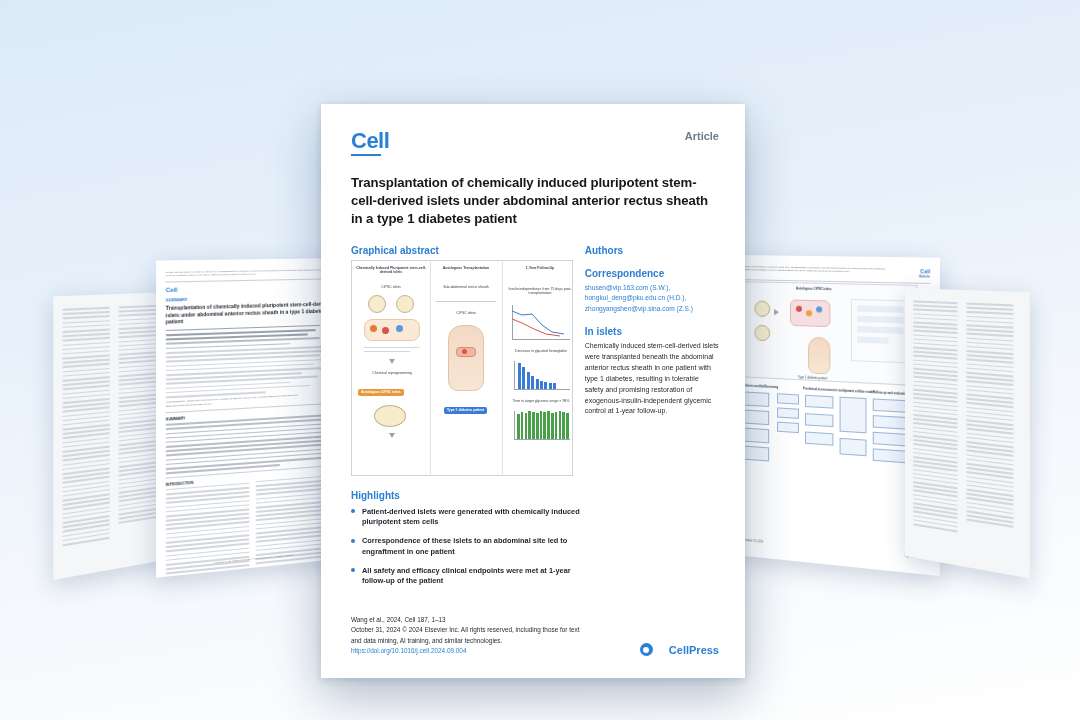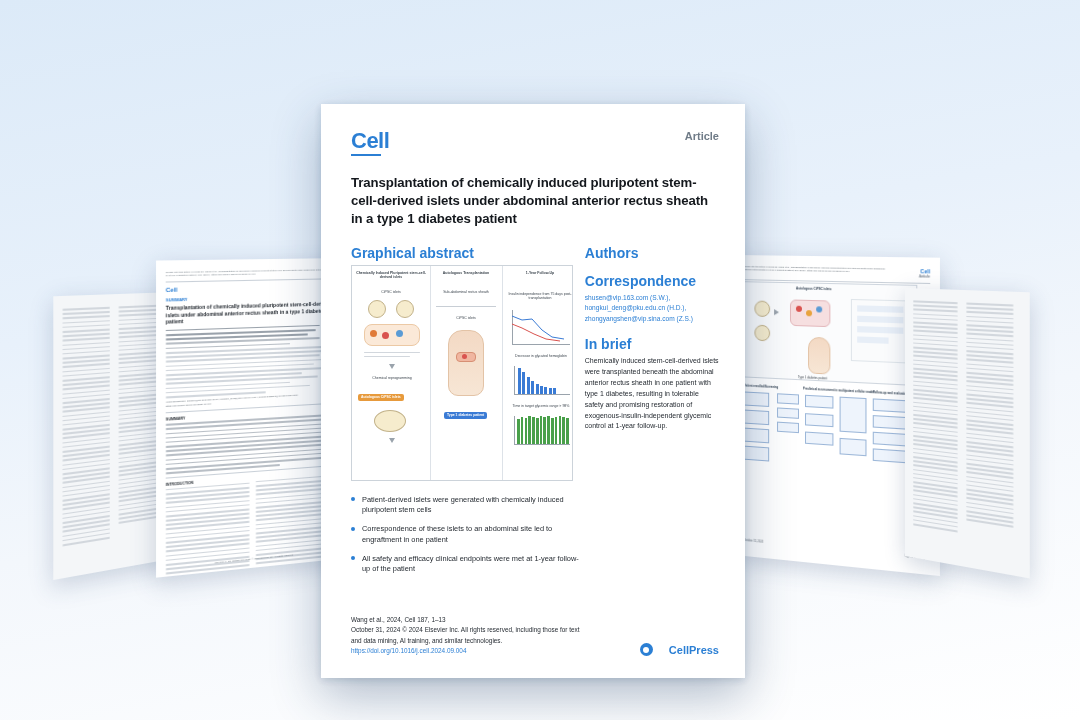--- a/index.html
+++ b/index.html
@@ -66,21 +66,21 @@
 
   .title {
     margin-top:18px; font-size:13.2px; font-weight:bold; color:#14181d;
     line-height:1.38; letter-spacing:-0.1px; max-width:360px;
   }
 
   .cols { display:flex; margin-top:16px; gap:12px; }
   .col-left { width:228px; }
   .col-right { width:138px; }
 
-  .sec-head { color:#2b7fd4; font-size:14px; font-weight:bold; margin-bottom:4px; }
+  .sec-head { color:#2b7fd4; font-size:10px; font-weight:bold; margin-bottom:4px; }
   .ga-box { border:1px solid #ccd3da; height:216px; background:#fff; position:relative; overflow:hidden; }
 
   
   .ga { position:absolute; inset:0; font-size:3.6px; color:#3b444d; }
   .ga-hline { position:absolute; top:0; bottom:0; width:1px; background:#dde2e8; }
   .ga-lab { position:absolute; font-size:3.5px; color:#3b444d; text-align:center; line-height:1.3; }
   .ga-lab.b { font-weight:bold; }
   .pill {
     position:absolute; background:#e79a3c; color:#fff; font-size:3.4px;
     padding:1.5px 3px; border-radius:2px; font-weight:bold; white-space:nowrap;
@@ -99,21 +99,21 @@
   .greenbars { position:absolute; display:flex; align-items:flex-end; gap:1.2px; }
   .greenbars i { display:block; width:2.6px; background:#49a04a; }
   .axisline { position:absolute; background:#9aa3ac; }
 
   .authors-line { font-size:7.4px; color:#1e242b; line-height:1.55; }
   .corr-line { font-size:6.6px; color:#1e242b; line-height:1.6; }
   .brief-line { font-size:7px; color:#1e242b; line-height:1.55; }
   .blue-txt { color:#2b7fd4; }
 
   .highlights { margin-top:14px; }
-  .hl-list { margin:6px 0 1px 0; padding:0; list-style:none; }
+  .hl-list { margin:6px 0 1px 0; padding:0; list-style:none;font-weight:bold; }
   .hl-list li {
     position:relative; padding-left:11px; font-size:7.4px; color:#1e242b;
     line-height:1.45; margin-bottom:8px; max-width:235px;
   }
   .hl-list li:before {
     content:""; position:absolute; left:0; top:2.5px; width:4px; height:4px;
     border-radius:50%; background:#2b7fd4;
   }
 
   .footer {
@@ -636,26 +636,27 @@
         </div>
 
         <div class="col-right">
           <div class="sec-head">Authors</div>
 
           <div class="sec-head" style="margin-top:12px;">Correspondence</div>
           <div class="corr-line blue-txt">shusen@vip.163.com (S.W.),</div>
           <div class="corr-line blue-txt">hongkui_deng@pku.edu.cn (H.D.),</div>
           <div class="corr-line blue-txt">zhongyangshen@vip.sina.com (Z.S.)</div>
 
-          <div class="sec-head" style="margin-top:12px;">In brief</div>
+          <div class="sec-head" style="margin-top:12px;">In islets</div>
           <div class="brief-line">Chemically induced stem-cell-derived islets were transplanted beneath the abdominal anterior rectus sheath in one patient with type 1 diabetes, resulting in tolerable safety and promising restoration of exogenous-insulin-independent glycemic control at 1-year follow-up.</div>
         </div>
       </div>
 
       <div class="highlights">
+        <div class="sec-head">Highlights</div>
         <ul class="hl-list">
           <li>Patient-derived islets were generated with chemically induced pluripotent stem cells</li>
           <li>Correspondence of these islets to an abdominal site led to engraftment in one patient</li>
           <li>All safety and efficacy clinical endpoints were met at 1-year follow-up of the patient</li>
         </ul>
       </div>
 
       <div class="footer">
         <div class="foot-txt">
           <div>Wang et al., 2024, Cell 187, 1–13</div>

